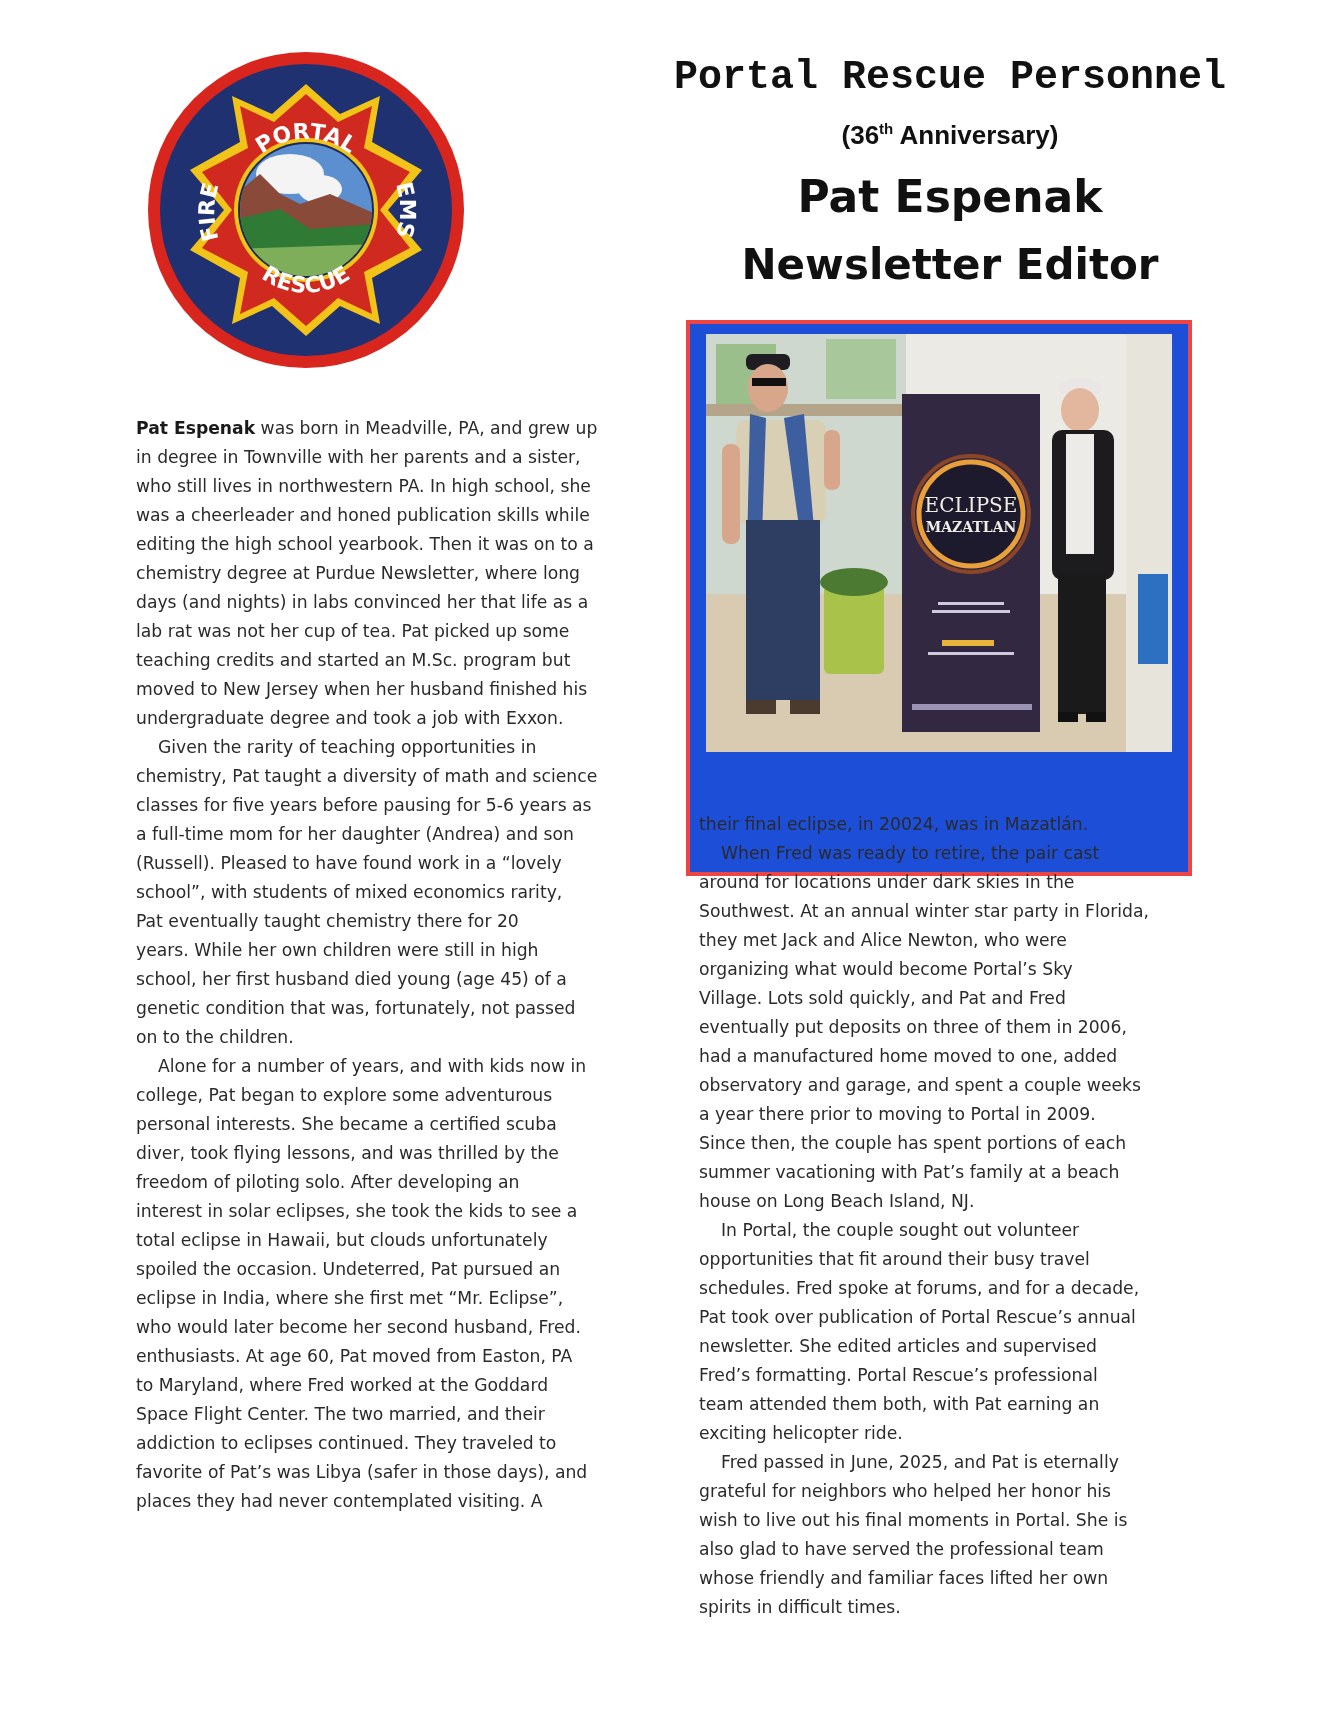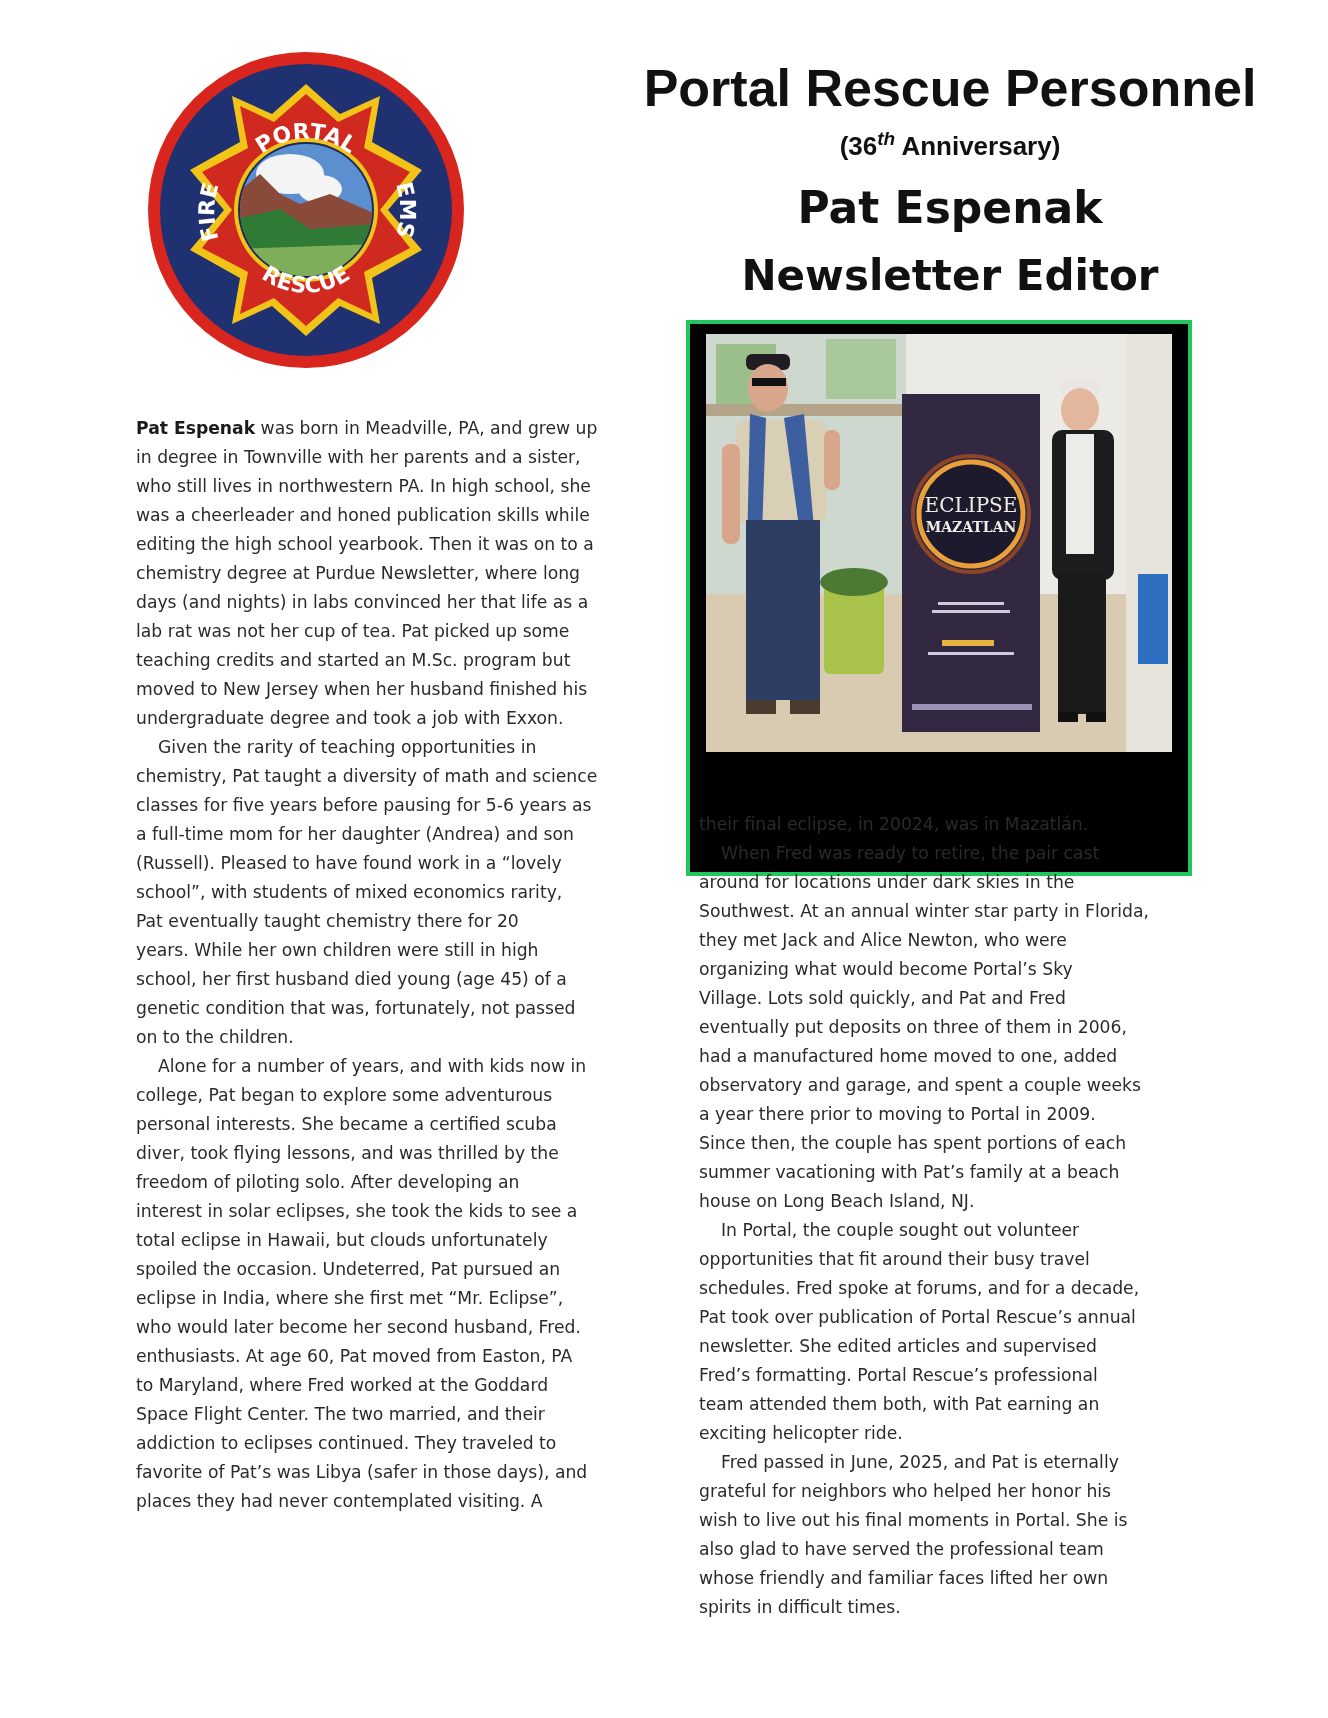--- a/index.html
+++ b/index.html
@@ -4,28 +4,28 @@
   <style>
     html, body { margin: 0; padding: 0; background: #ffffff; }
     body { width: 1328px; height: 1718px; position: relative; overflow: hidden; color: #1f1f1f; }
     .page { position: absolute; left: 0; top: 0; width: 1328px; height: 1718px; }
 
     
     .patch { position: absolute; left: 140px; top: 44px; width: 332px; height: 332px; }
 
     
     .header { position: absolute; left: 640px; top: 54px; width: 620px; text-align: center; }
-    .h-org { font-family: Liberation Sans, sans-serif; font-weight: bold; font-size: 52px; color: #111; letter-spacing: 0px; line-height: 48px; margin-top: 10px; }
+    .h-org { font-family: Liberation Mono, monospace; font-weight: bold; font-size: 40px; color: #111; letter-spacing: 0px; line-height: 48px; }
     .h-anniv { font-family: "Liberation Sans", sans-serif; font-weight: bold; font-size: 26px; color: #111; line-height: 34px; margin-top: 10px; }
-    .h-anniv sup { font-size: 19px; vertical-align: 10px; font-style: italic; }
+    .h-anniv sup { font-size: 15px; vertical-align: 10px; }
     .h-name { font-family: "DejaVu Sans", sans-serif; font-weight: bold; font-size: 44px; color: #111; line-height: 54px; margin-top: 18px; }
     .h-role { font-family: "DejaVu Sans", sans-serif; font-weight: bold; font-size: 42px; color: #111; line-height: 54px; margin-top: 14px; }
 
     
-    .photo-frame { position: absolute; left: 686px; top: 320px; width: 506px; height: 556px; border: 4px solid #22c55e; box-sizing: border-box; background: #000000; }
+    .photo-frame { position: absolute; left: 686px; top: 320px; width: 506px; height: 556px; border: 4px solid #ef4444; box-sizing: border-box; background: #1d4ed8; }
     .photo { position: absolute; left: 16px; top: 10px; width: 466px; height: 418px; overflow: hidden; background: #d9d4c8; }
 
     
     .col { position: absolute; font-family: "DejaVu Sans", sans-serif; font-size: 17.2px; line-height: 29px; color: #2a2a2a; }
     .col-left { left: 136px; top: 414px; width: 520px; }
     .col-right { left: 699px; top: 810px; width: 520px; }
     .col p { margin: 0; white-space: nowrap; }
     .col .ind { padding-left: 22px; }
     .col b { color: #1a1a1a; }
   </style>

